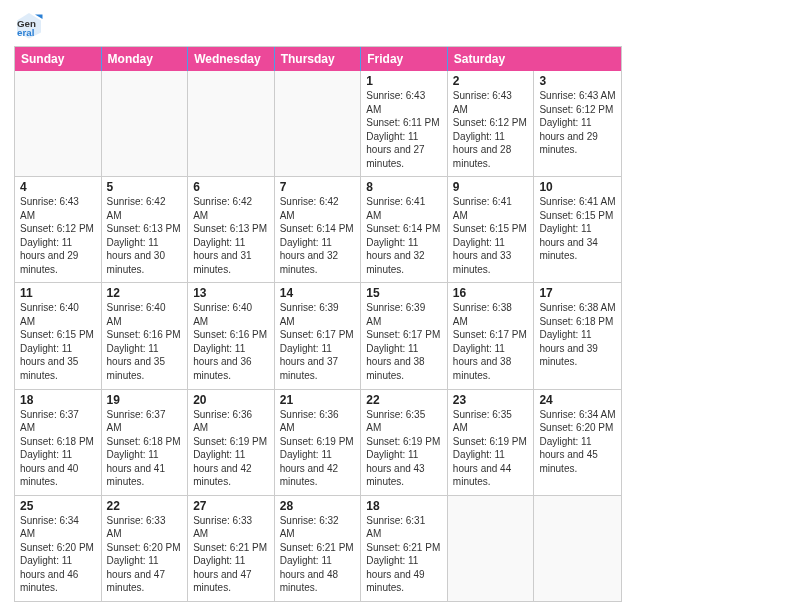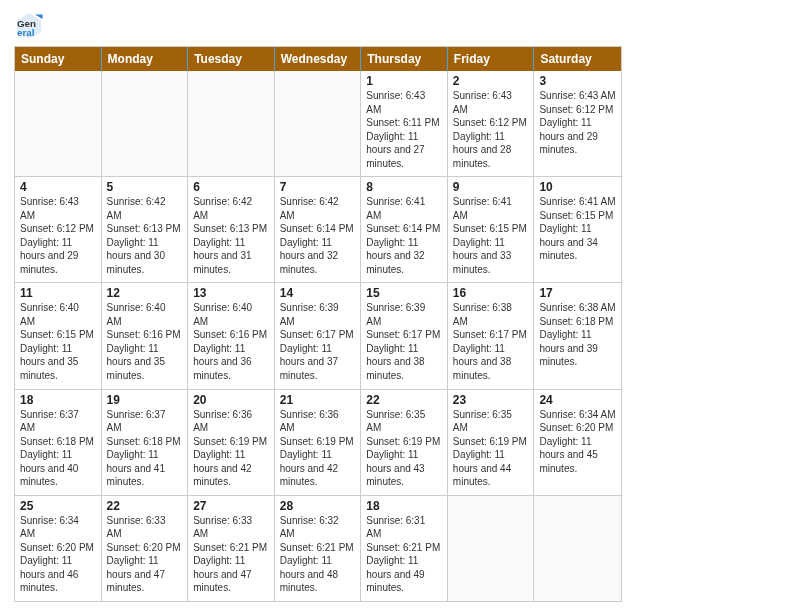--- a/index.html
+++ b/index.html
@@ -54,21 +54,21 @@
     }
     .calendar {
       flex: 1;
       display: flex;
       flex-direction: column;
       border: 1px solid #ccc;
     }
     .cal-header {
       display: grid;
       grid-template-columns: repeat(7, 1fr);
-      background: #a16207;
+      background: #ec4899;
     }
     .cal-header-cell {
       color: #fff;
       font-size: 12px;
       font-weight: bold;
       padding: 5px 6px;
       border-right: 1px solid #4a9ee8;
       text-align: left;
     }
     .cal-header-cell:last-child { border-right: none; }
@@ -128,21 +128,20 @@
     <div class="title-block">
       <div class="month-title"></div>
       <div class="location"></div>
     </div>
   </div>
 
   <div class="calendar">
     <div class="cal-header">
       <div class="cal-header-cell">Sunday</div>
       <div class="cal-header-cell">Monday</div>
-      <div class="cal-header-cell">Tuesday</div>
       <div class="cal-header-cell">Wednesday</div>
       <div class="cal-header-cell">Thursday</div>
       <div class="cal-header-cell">Friday</div>
       <div class="cal-header-cell">Saturday</div>
     </div>
     <div class="cal-body" id="cal-body">
     <div class="cal-row">
           <div class="cal-cell empty"></div>
           <div class="cal-cell empty"></div>
           <div class="cal-cell empty"></div>

